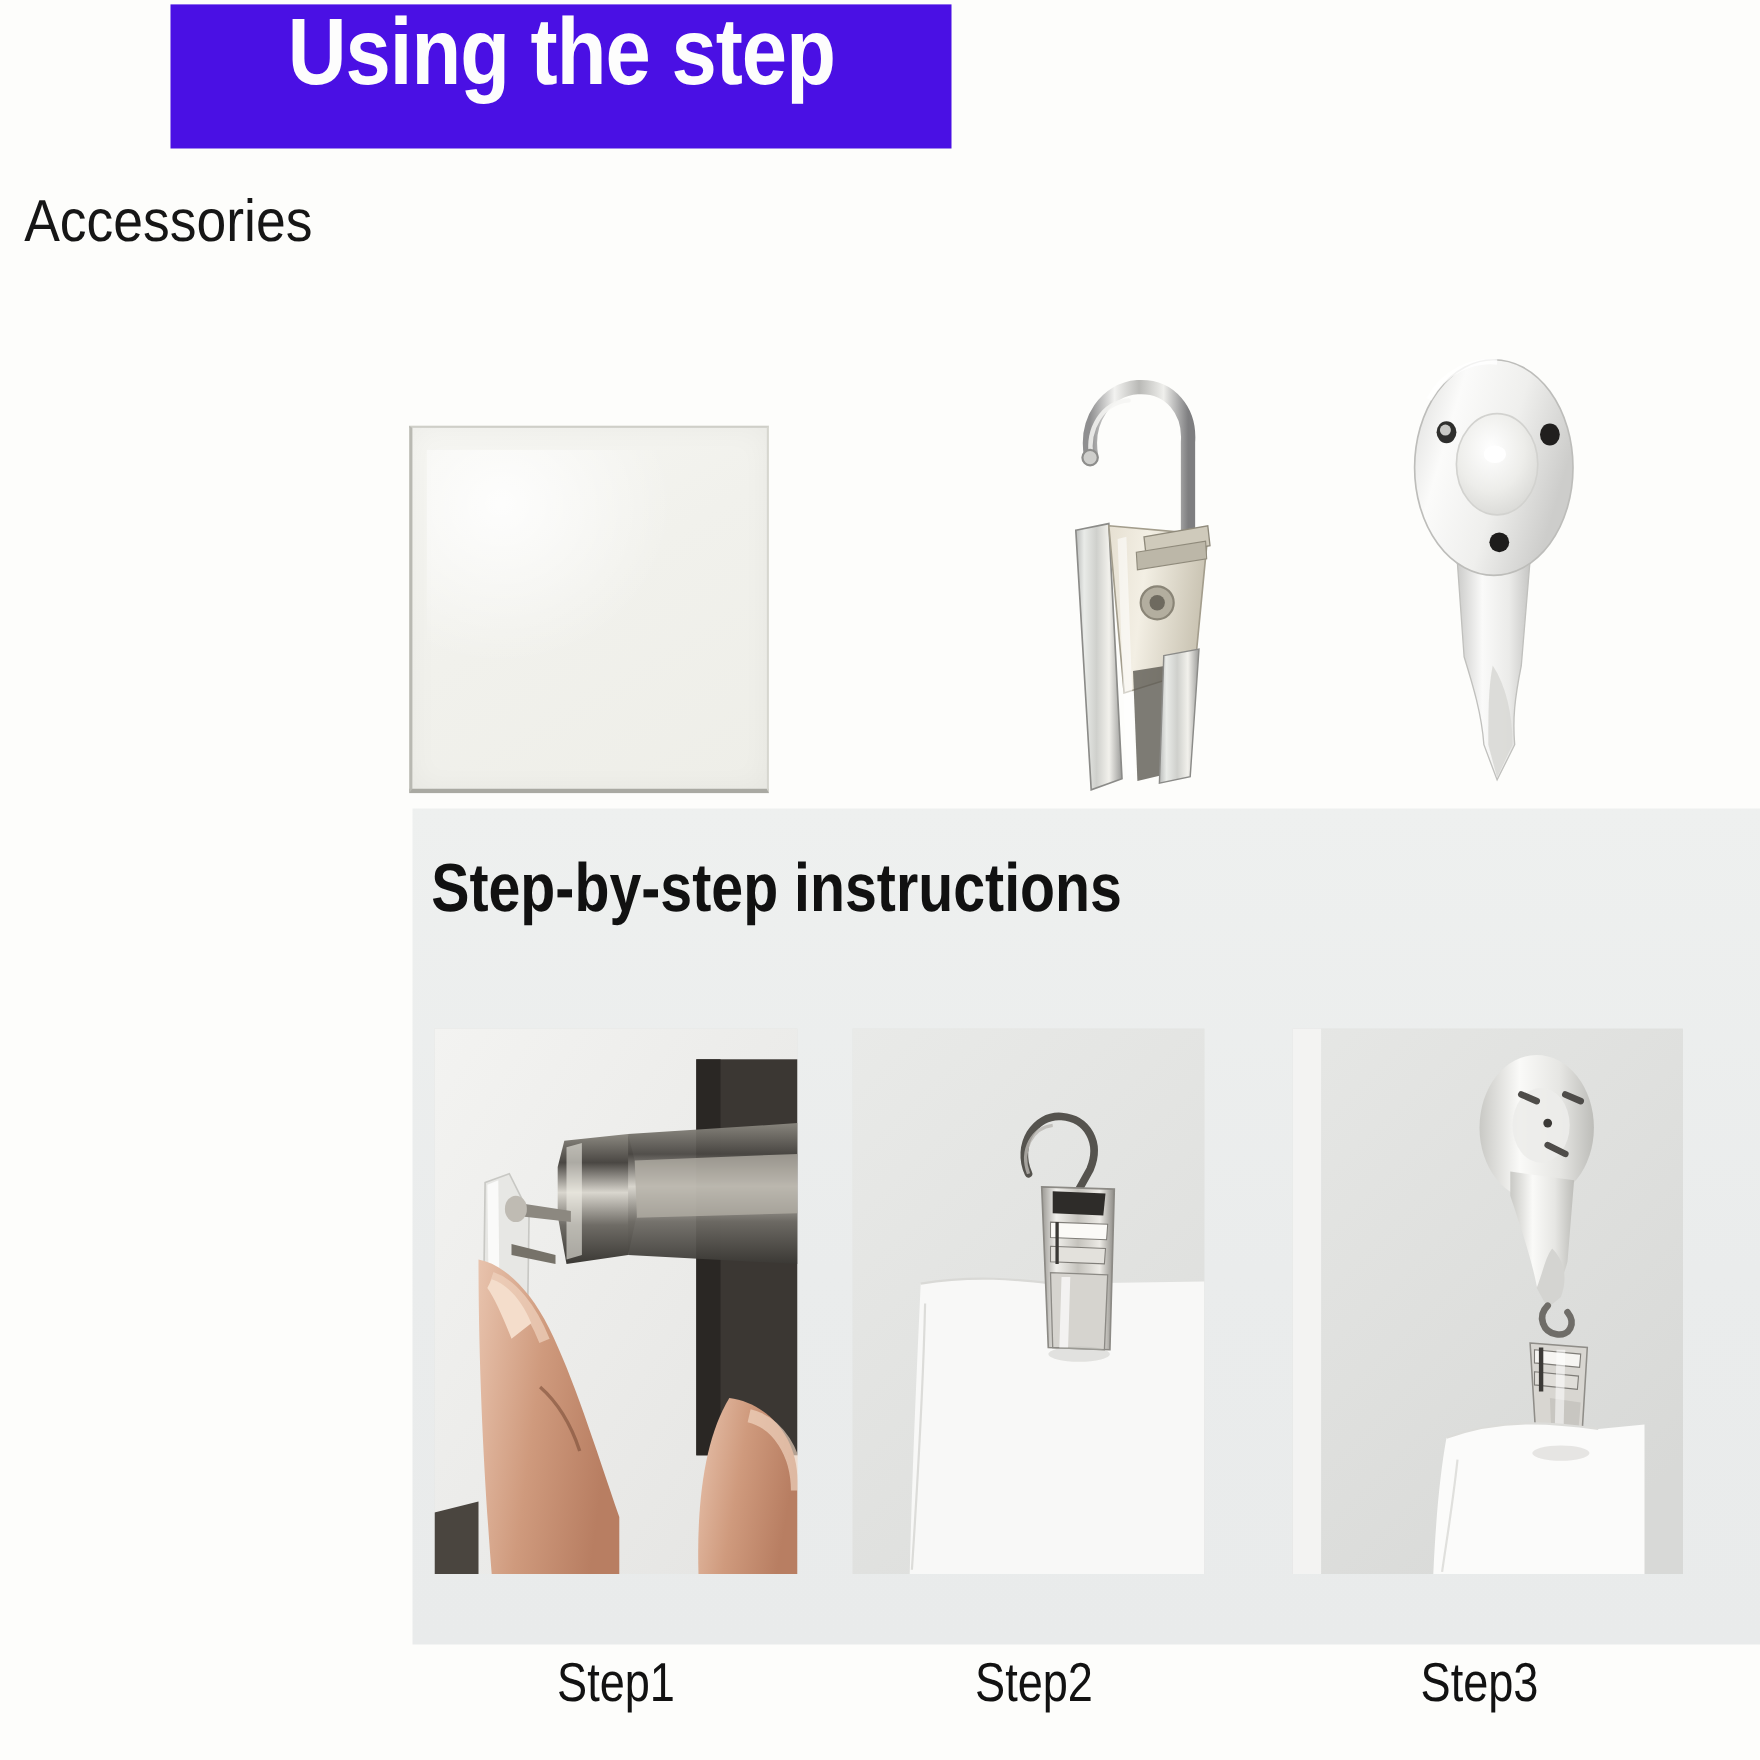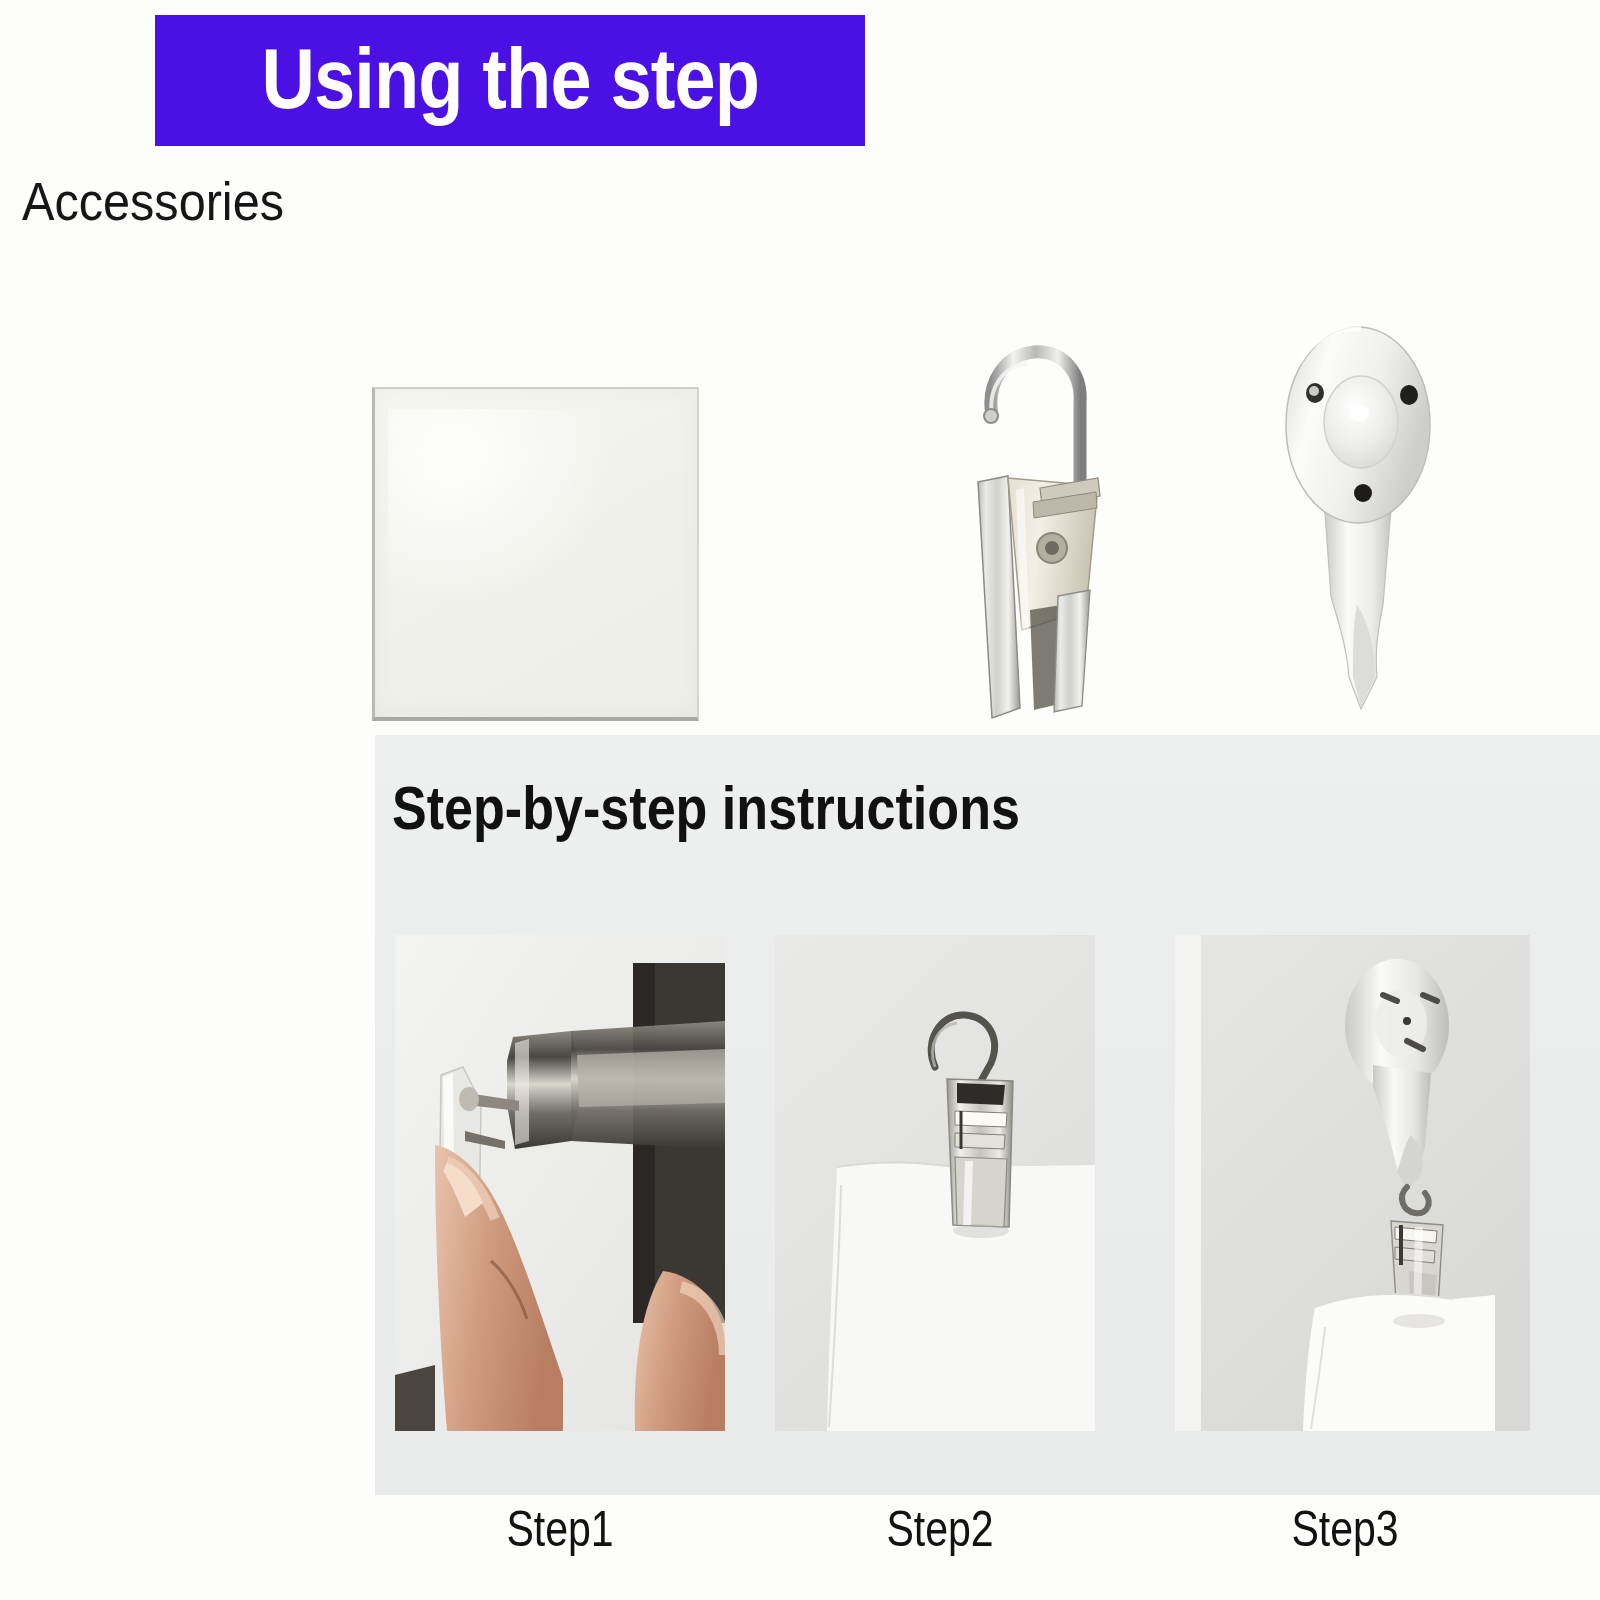--- a/index.html
+++ b/index.html
@@ -7,23 +7,23 @@
     width:1600px;height:1600px;
     background:#fdfdfb;
     font-family:"Liberation Sans", sans-serif;
     overflow:hidden;position:relative;
     -webkit-font-smoothing:antialiased;
   }
   .canvas{position:absolute;inset:0;}
 
   
   .title-banner{
-    position:absolute;left:155px;top:15px;width:710px;height:131px;
+    position:absolute;left:155px;top:4px;width:710px;height:131px;
     background:#4a10e4;
-    display:flex;align-items:center;justify-content:center;
+    display:flex;align-items:flex-start;justify-content:center;
   }
   .title-text{
     color:#fdfdfd;
     font-size:86px;
     font-weight:bold;
     letter-spacing:-1px;
     transform:scaleX(0.86);
     transform-origin:center;
     white-space:nowrap;
     line-height:1;

